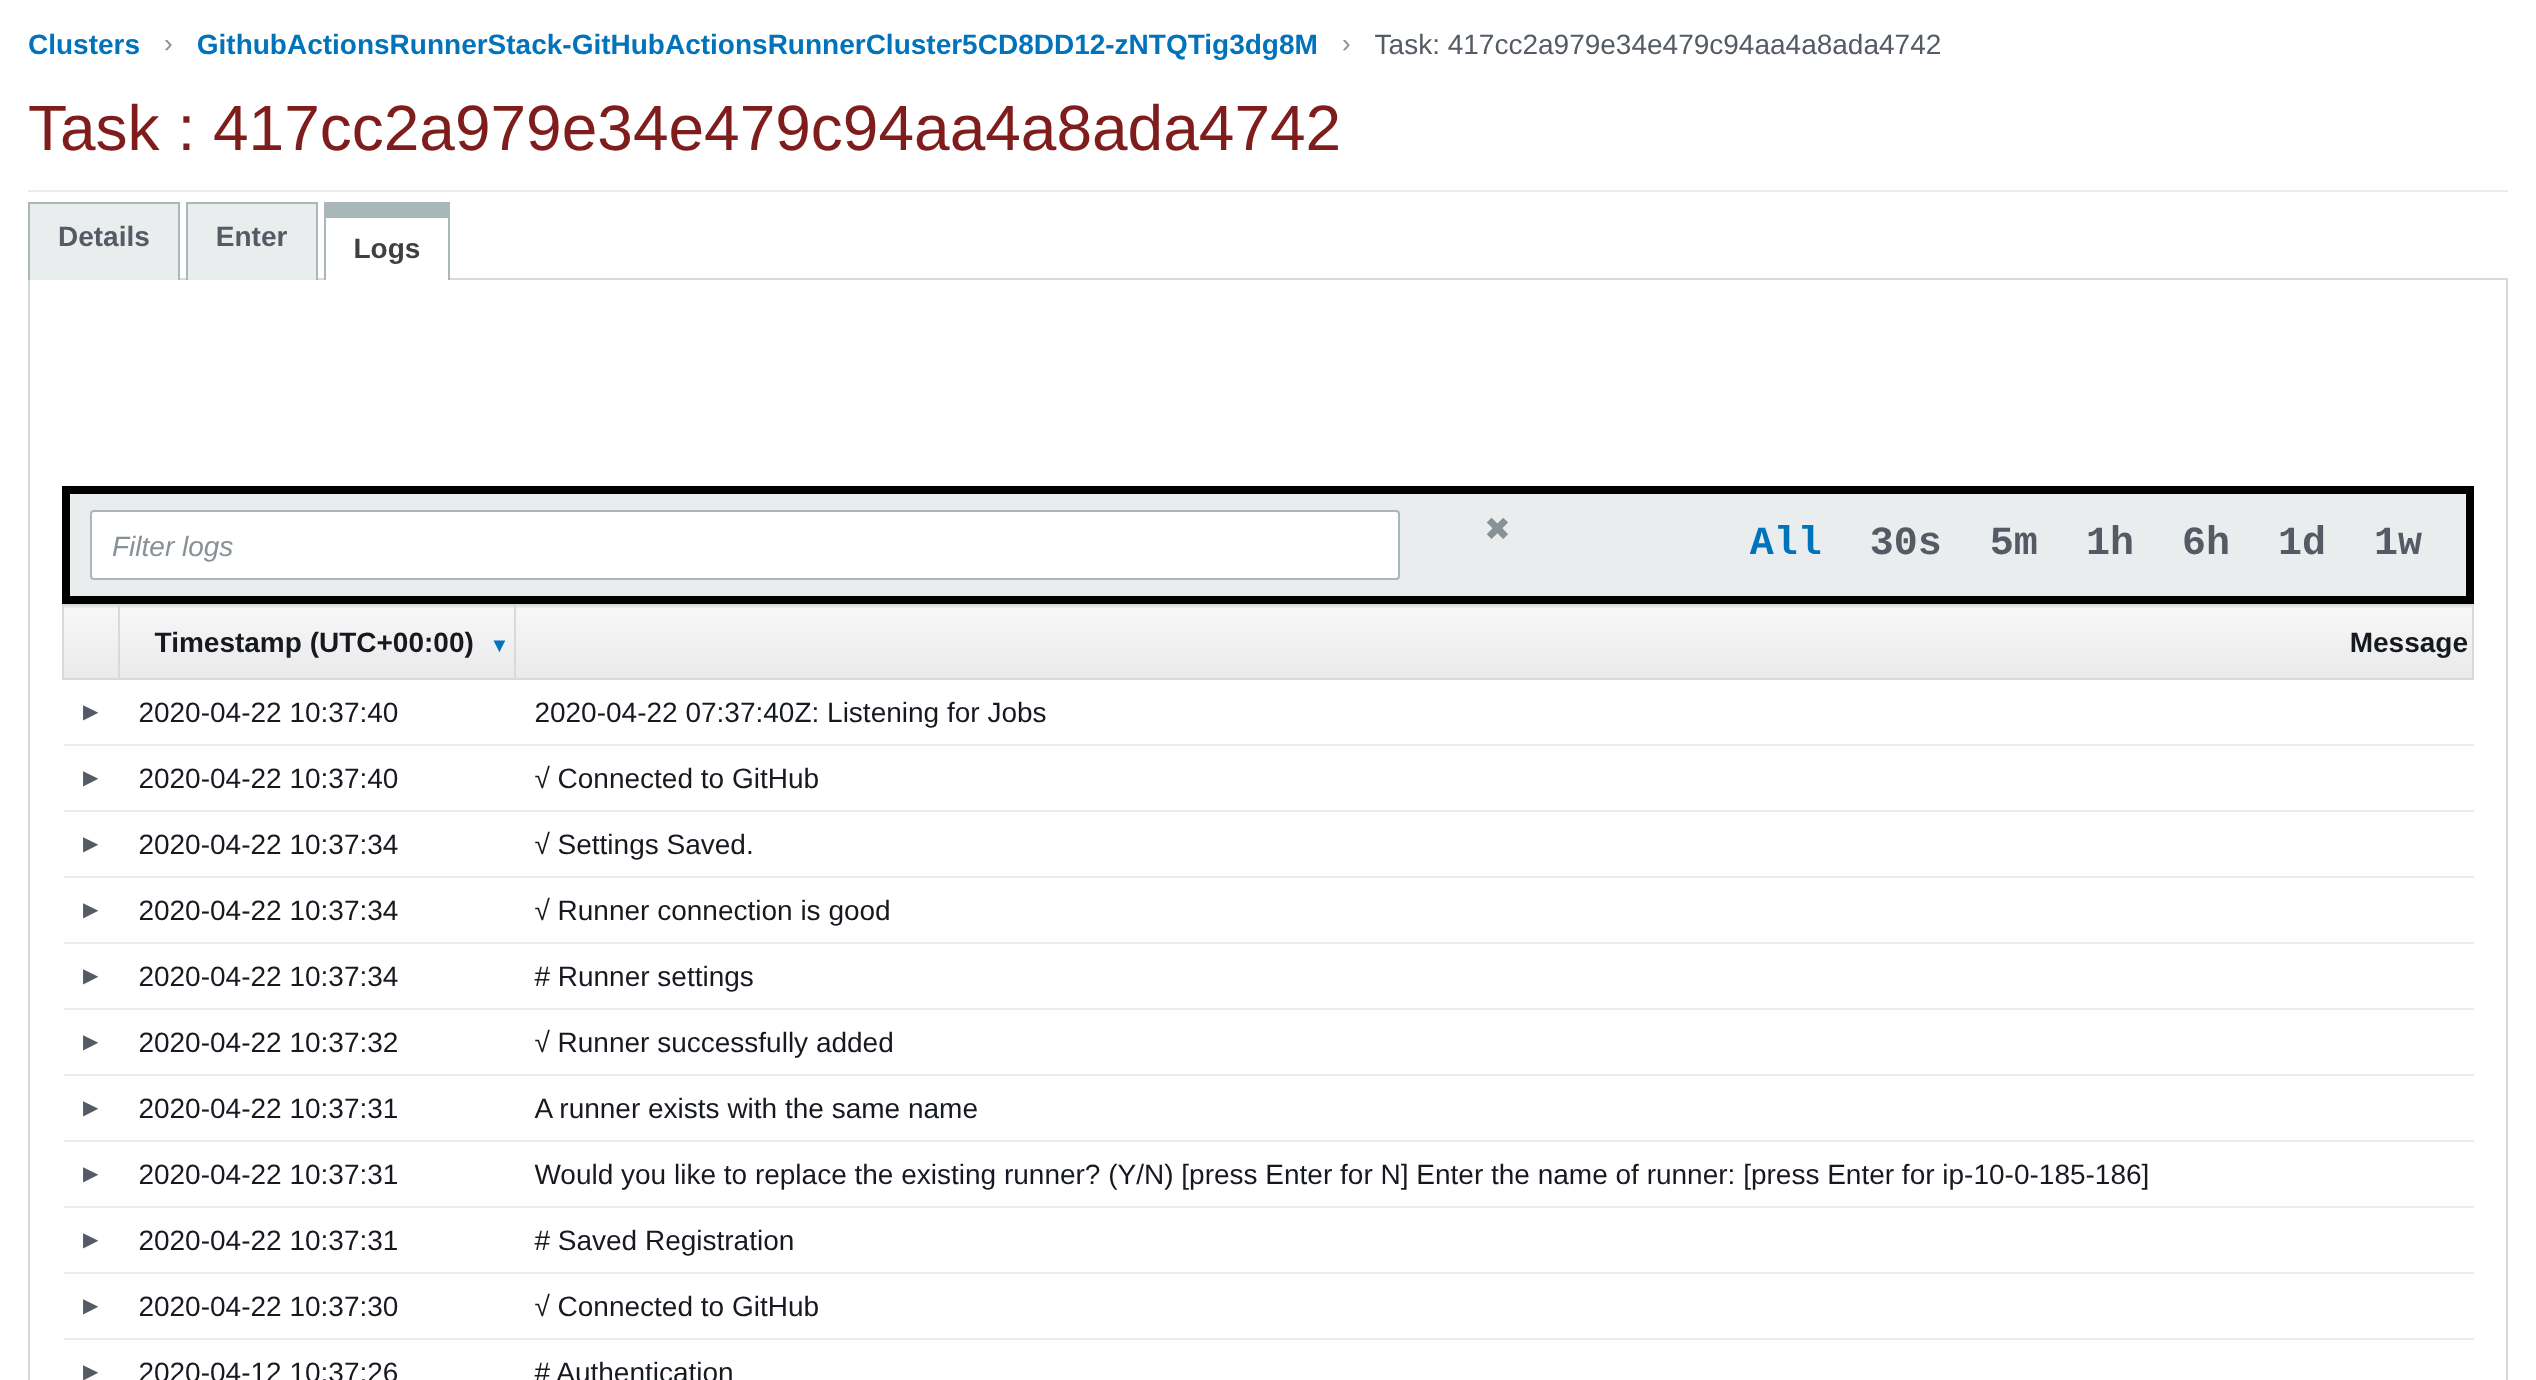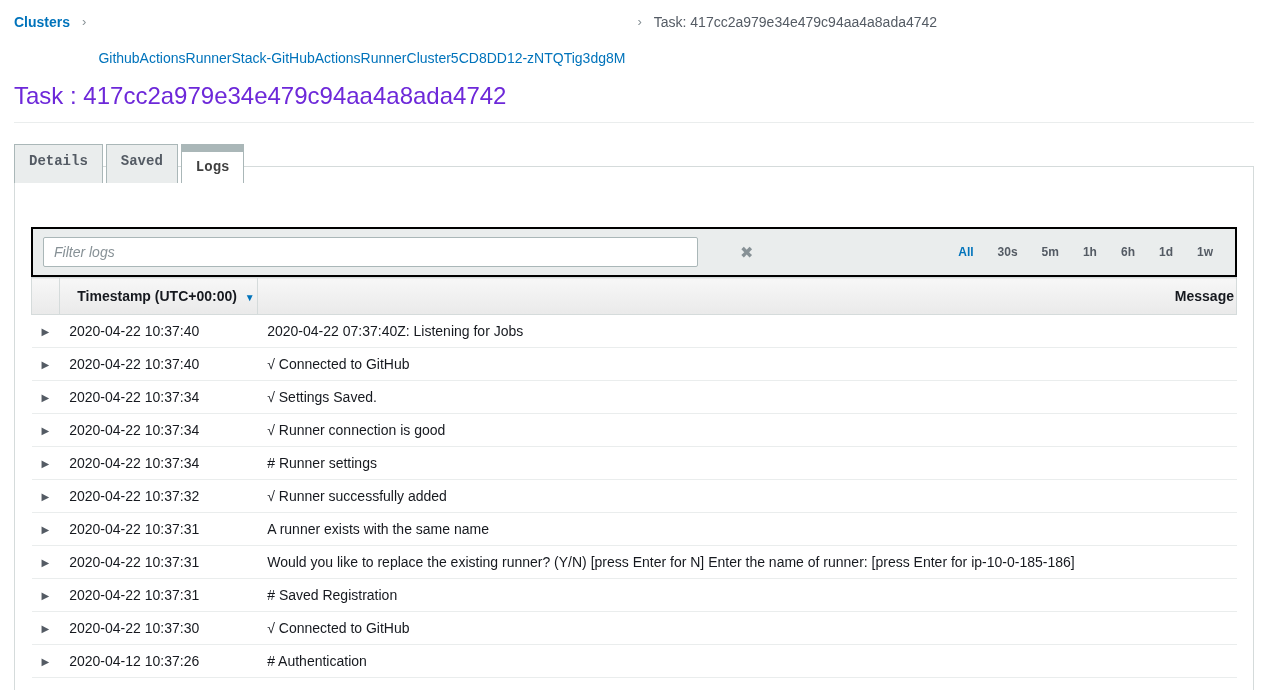--- a/index.html
+++ b/index.html
@@ -19,74 +19,72 @@
       gap: 12px;
       font-size: 14px;
       margin-bottom: 8px;
     }
     .breadcrumb a {
       color: #0073bb;
       text-decoration: none;
       font-weight: 700;
     }
     .breadcrumb a.light {
-      font-weight: 400;
-      margin-top: 36px;
+      font-weight: 700;
     }
     .breadcrumb .sep {
       color: #879196;
       font-size: 13px;
     }
     .breadcrumb .current {
       color: #545b64;
     }
     h1.page-title {
-      font-size: 24px;
+      font-size: 32px;
       font-weight: 400;
-      color: #6d28d9;
+      color: #7f1d1d;
       padding: 8px 0 12px 0;
       border-bottom: 1px solid #eaeded;
       margin-bottom: 0;
     }
     .tabs {
       display: flex;
       gap: 3px;
       margin-top: 4px;
     }
     .tab {
       padding: 8px 14px;
       background: #eaeded;
       border: 1px solid #aab7b8;
       border-bottom: none;
       color: #545b64;
       font-weight: 700;
       cursor: pointer;
       position: relative;
-      top: 17px;
-      font-family: Liberation Mono, monospace;
+      top: 1px;
     }
     .tab.active {
       background: #fff;
       color: #404040;
       border-top: 8px solid #14b8a6;
       border-color: #aab7b8;
       padding-top: 7px;
     }
     .tab-content {
       border: 1px solid #d5dbdb;
       padding: 60px 16px 24px 16px;
       background: #fff;
     }
     .filter-bar {
       display: flex;
-      align-items: center;
       background: #eaeded;
-      border: 2px solid #000000;
+      border: 4px solid #000000;
       padding: 8px 10px;
       gap: 8px;
+      margin-top: 43px;
     }
     .filter-input {
       flex: 0 0 655px;
       padding: 6px 10px;
       border: 1px solid #aab7b8;
       border-radius: 2px;
       font-size: 14px;
       font-style: normal;
       color: #16191f;
       background: #fff;
@@ -108,23 +106,24 @@
     .range-buttons {
       display: flex;
       align-items: center;
       gap: 0;
     }
     .range-btn {
       padding: 6px 12px;
       font-weight: 700;
       color: #545b64;
       cursor: pointer;
-      font-size: 12px;
+      font-size: 20px;
       border: none;
       background: transparent;
+      font-family: Liberation Mono, monospace;
     }
     .range-btn.active {
       color: #0073bb;
     }
     .log-table {
       width: 100%;
       border-collapse: collapse;
     }
     .log-table thead tr {
       background: linear-gradient(#f7f7f7, #eaeaea);
@@ -178,21 +177,21 @@
   <span class="sep">›</span>
   <a href="#" class="light">GithubActionsRunnerStack-GitHubActionsRunnerCluster5CD8DD12-zNTQTig3dg8M</a>
   <span class="sep">›</span>
   <span class="current">Task: 417cc2a979e34e479c94aa4a8ada4742</span>
 </nav>
 
 <h1 class="page-title">Task : 417cc2a979e34e479c94aa4a8ada4742</h1>
 
 <div class="tabs">
   <div class="tab">Details</div>
-  <div class="tab">Saved</div>
+  <div class="tab">Enter</div>
   <div class="tab active">Logs</div>
 </div>
 
 <div class="tab-content">
 
   <div class="filter-bar">
     <input type="text" class="filter-input" placeholder="Filter logs" style="">
     <span class="clear-icon">✖</span>
     <div class="spacer"></div>
     <div class="range-buttons">

